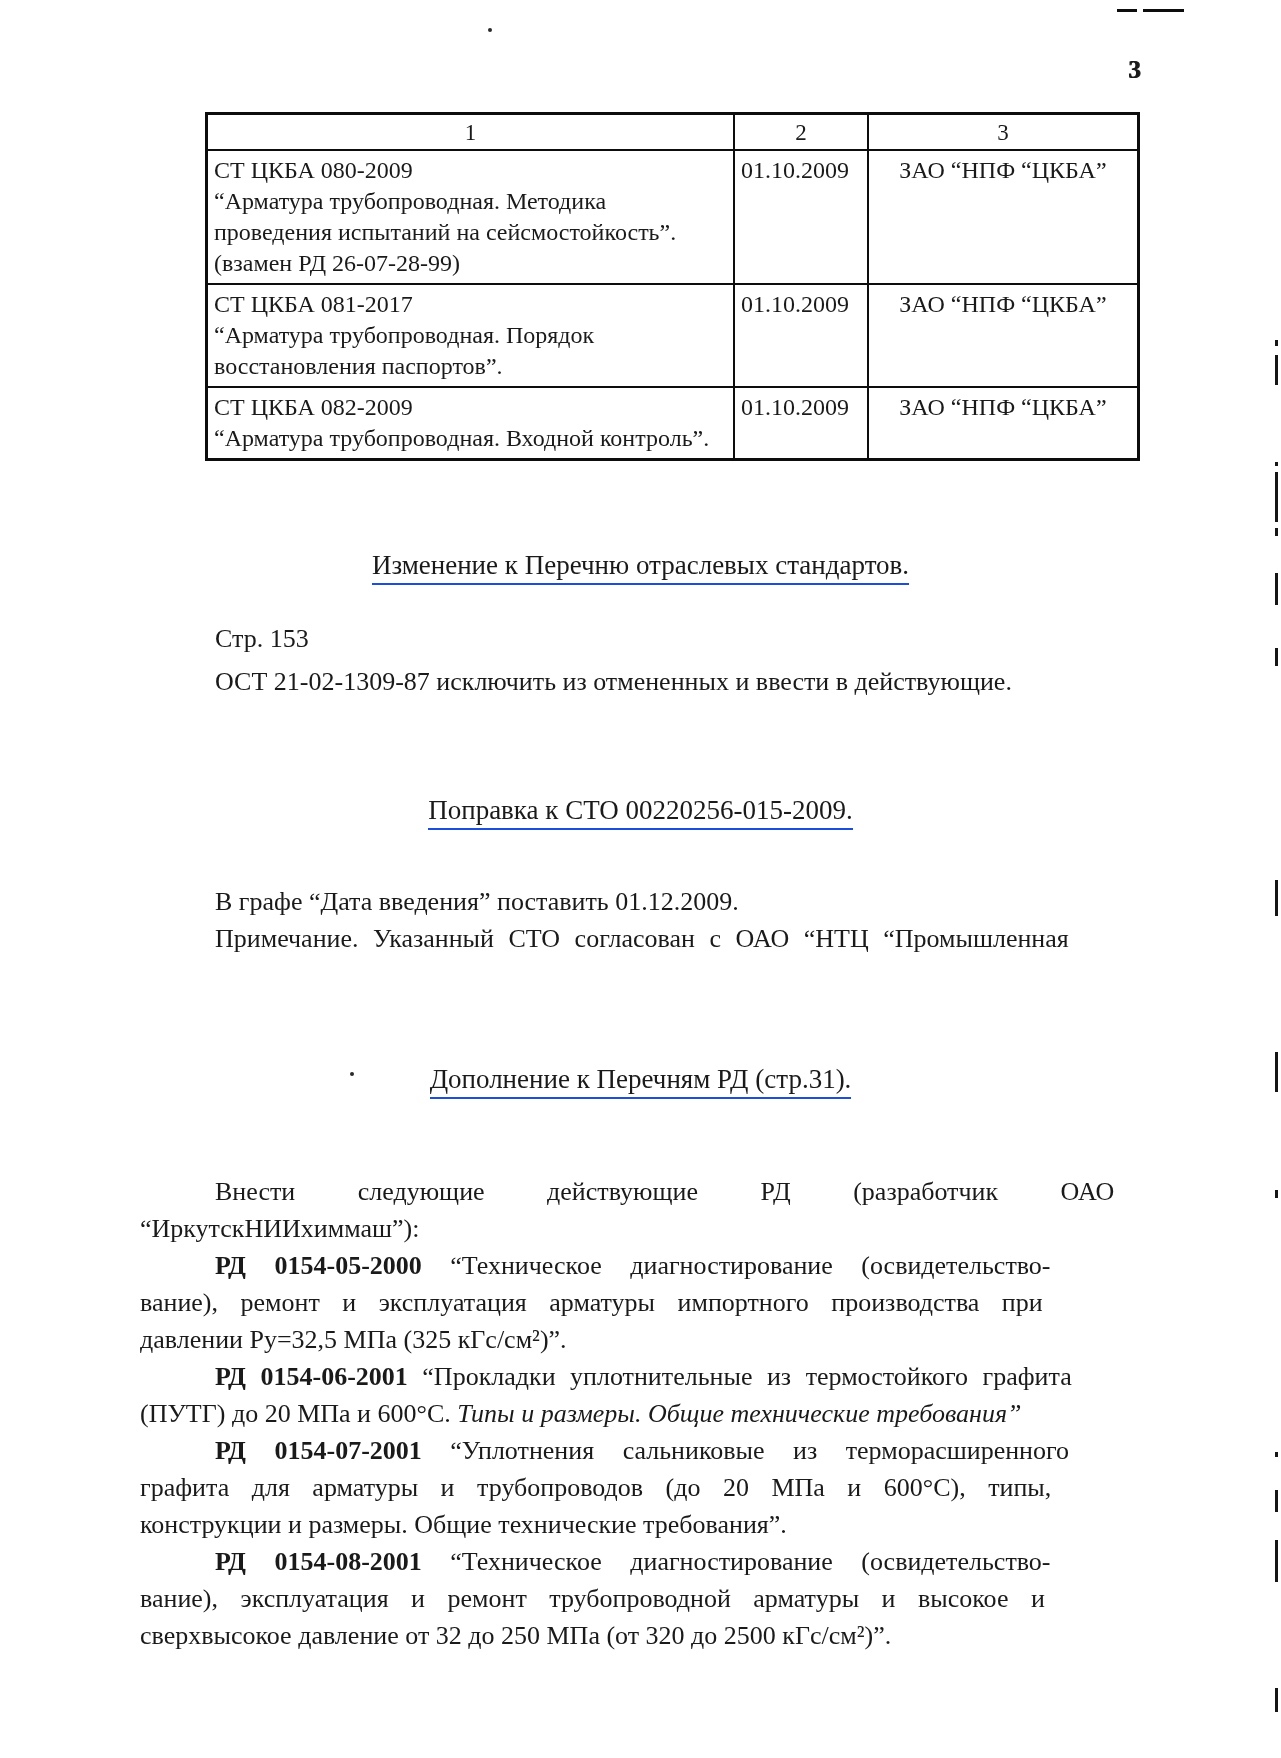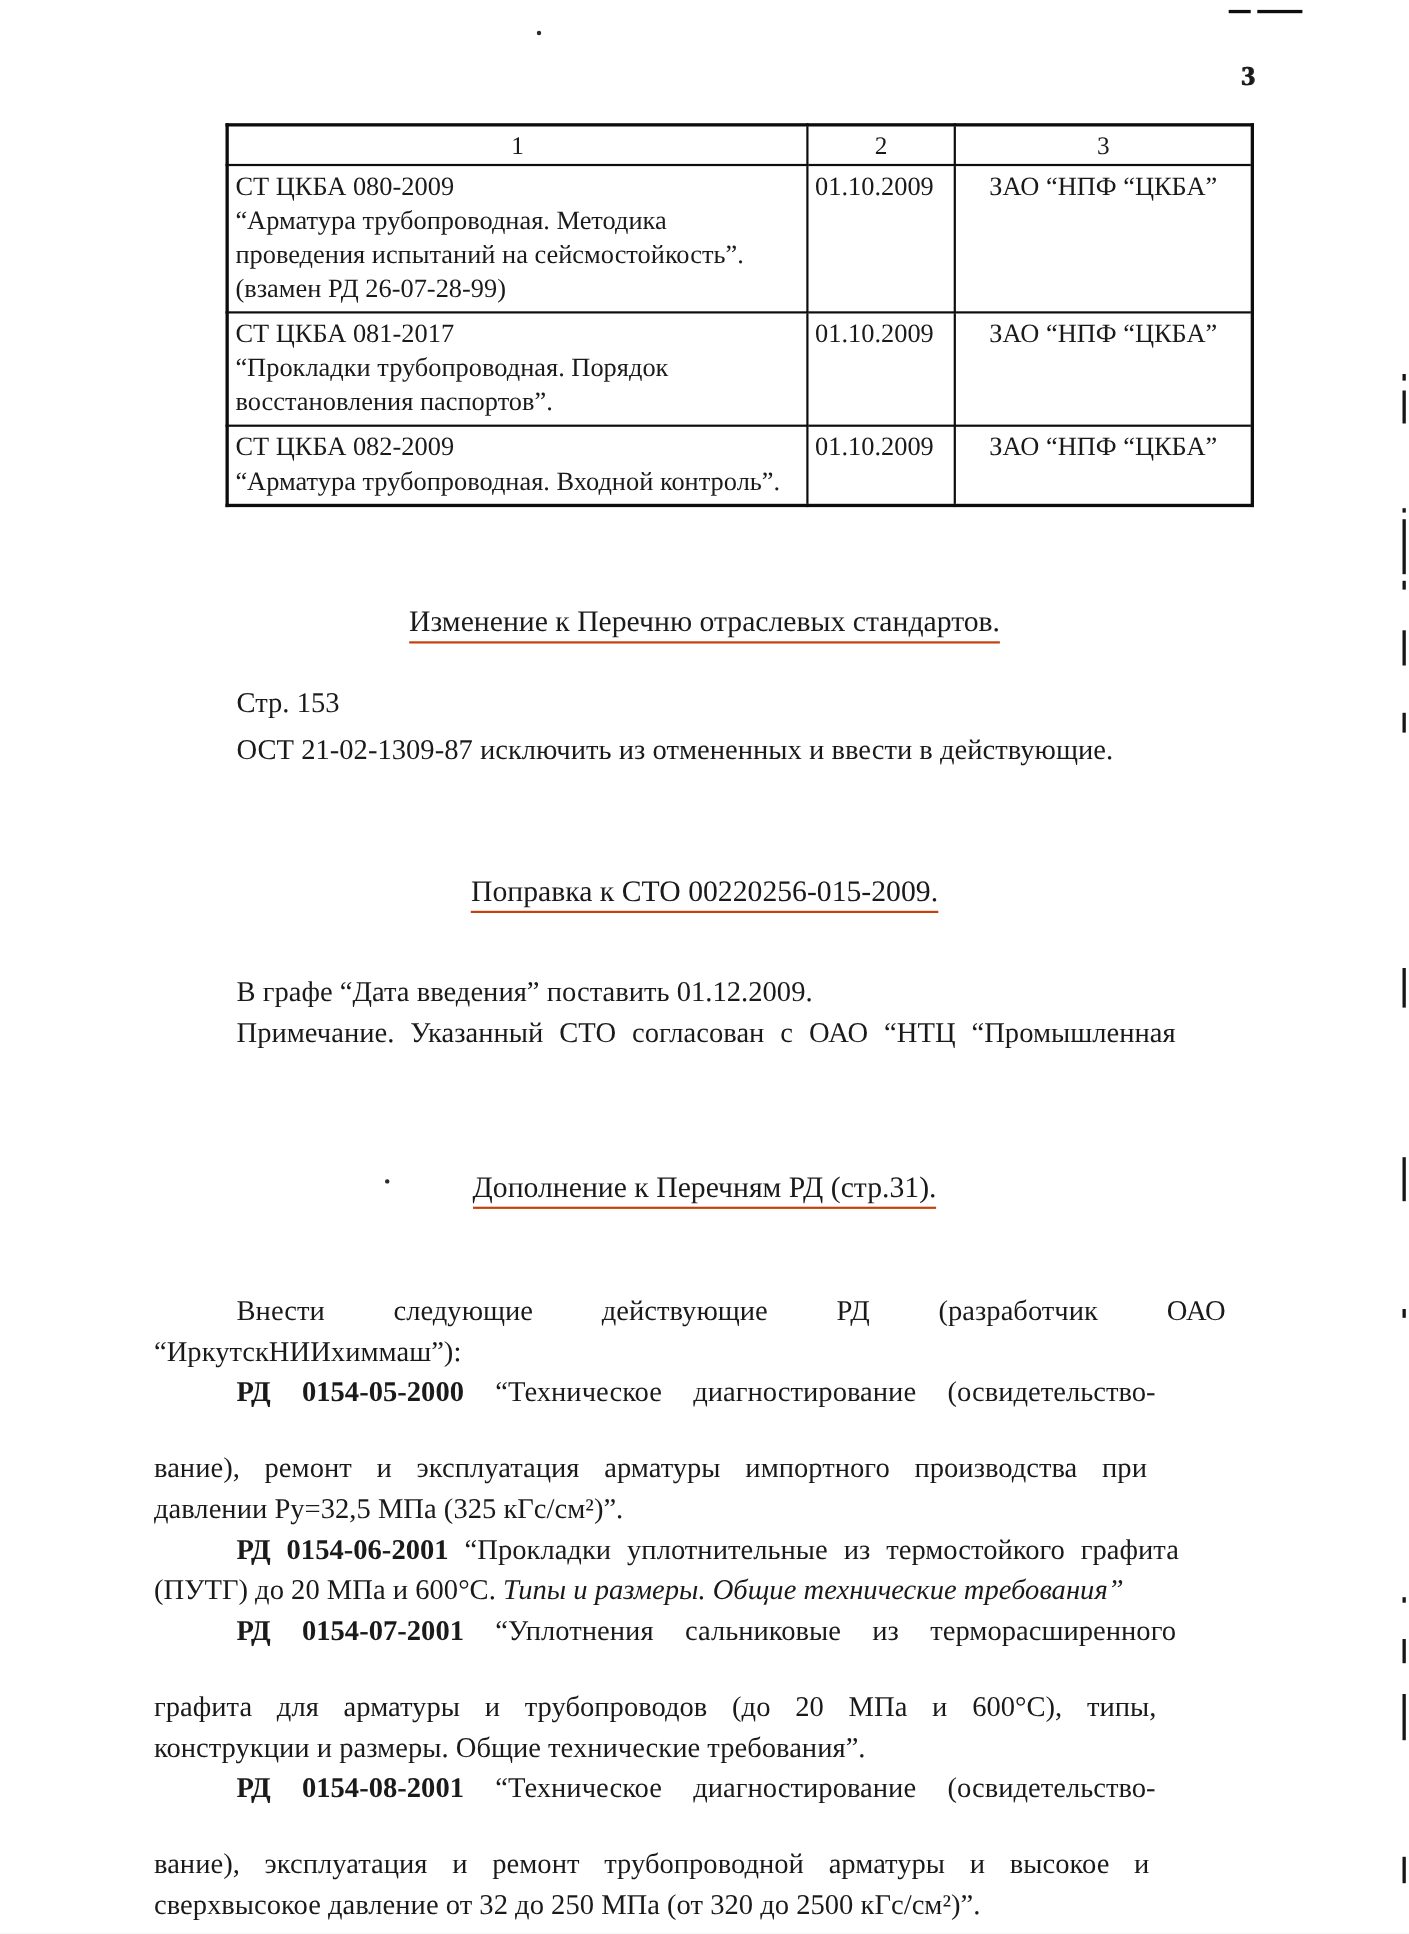--- a/index.html
+++ b/index.html
@@ -26,31 +26,31 @@
     font-size:23px;height:30px;line-height:23px;padding:2px;
   }
   td.c1{width:513px;padding-left:8px;}
   td.c2{width:126px;text-align:left;}
   td.c3{width:260px;text-align:center;}
   
   .heading{
     position:absolute;left:0;width:1281px;
     text-align:center;font-size:27px;line-height:34px;
   }
-  .heading .u{border-bottom:2px solid #c2410c;padding-bottom:3px;}
+  .heading .u{border-bottom:2px solid #1d4ed8;padding-bottom:3px;}
   
   .ln{
     position:relative;
     white-space:nowrap;
     font-size:26px;line-height:37px;height:37px;
   }
   .abs{position:absolute;left:140px;width:1010px;}
   .ind{padding-left:75px;}
   .ws1{word-spacing:8px;}
-  .ws2{word-spacing:16px;margin-top:32px;}
+  .ws2{word-spacing:16px;}
   .ws3{word-spacing:22px;}
   .wsX{word-spacing:56px;}
   b{font-weight:bold;margin-top:36px;}
   i{font-style:italic;}
   
   .pgnum{
     position:absolute;left:1128px;top:56px;
     font-size:25px;font-weight:bold;
     text-shadow:1px 0 0 #2a2a2a;
   }
@@ -81,21 +81,21 @@
           <div>“Арматура трубопроводная. Методика</div>
           <div>проведения испытаний на сейсмостойкость”.</div>
           <div>(взамен РД 26-07-28-99)</div>
         </td>
         <td class="c2">01.10.2009</td>
         <td class="c3">ЗАО “НПФ “ЦКБА”</td>
       </tr>
       <tr style="height:96px;">
         <td class="c1">
           <div>СТ ЦКБА 081-2017</div>
-          <div>“Прокладки трубопроводная. Порядок</div>
+          <div>“Арматура трубопроводная. Порядок</div>
           <div>восстановления паспортов”.</div>
         </td>
         <td class="c2">01.10.2009</td>
         <td class="c3">ЗАО “НПФ “ЦКБА”</td>
       </tr>
       <tr style="height:60px;">
         <td class="c1">
           <div>СТ ЦКБА 082-2009</div>
           <div>“Арматура трубопроводная. Входной контроль”.</div>
         </td>

